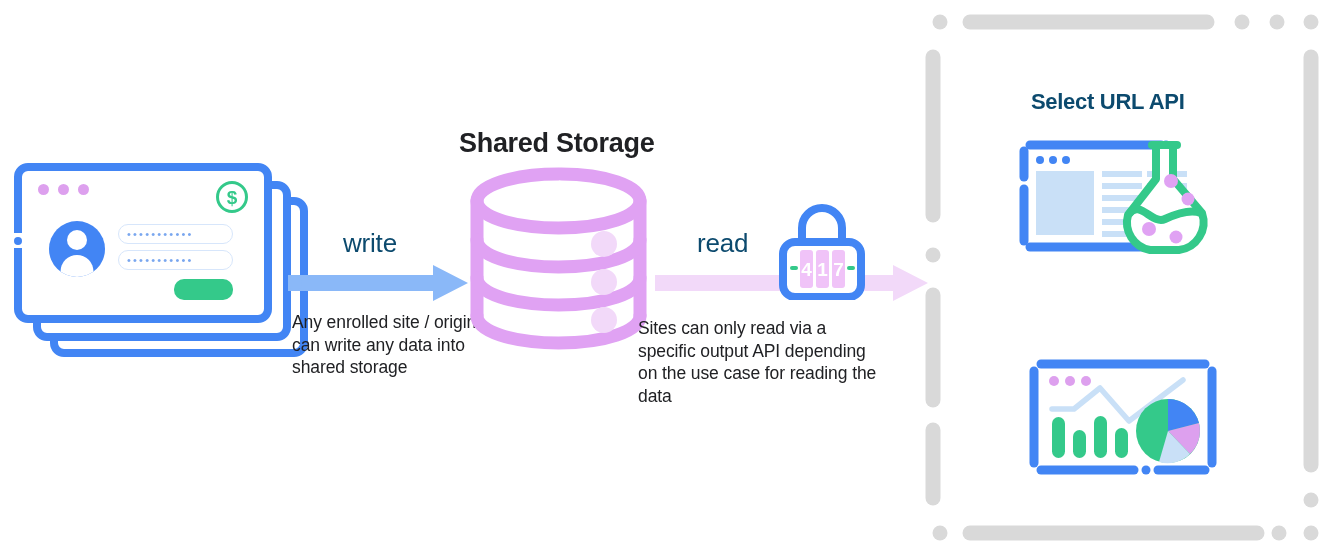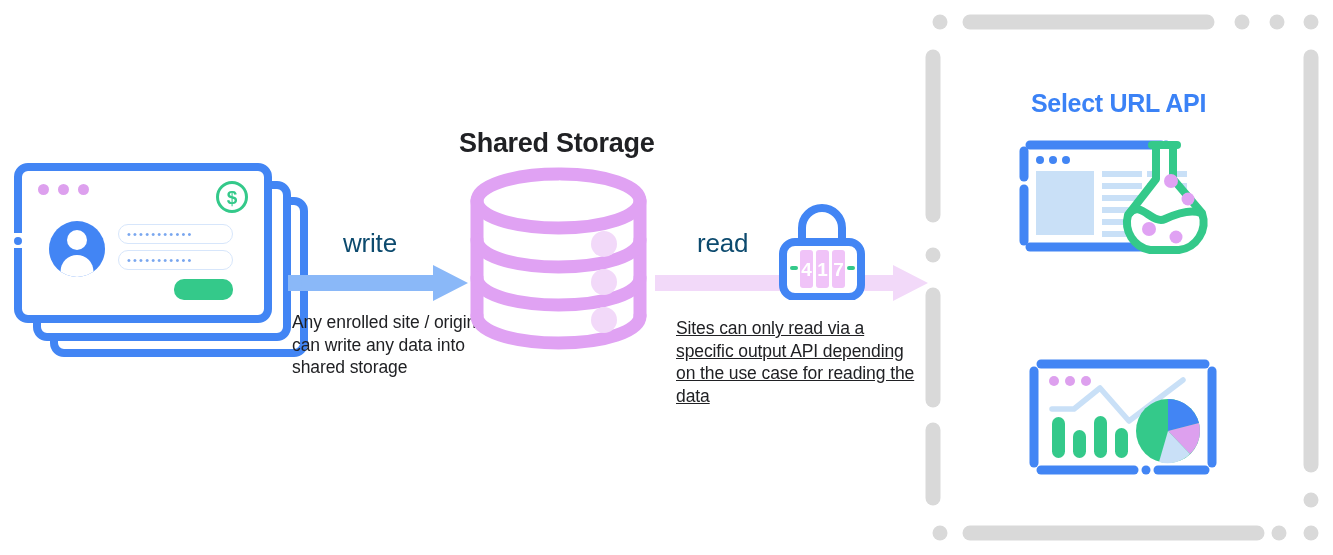--- a/index.html
+++ b/index.html
@@ -26,23 +26,23 @@
 
   
   .title-lg {
     font-size: 27px;
     font-weight: 700;
     color: #202124;
     letter-spacing: -0.3px;
     white-space: nowrap;
   }
   .title-md {
-    font-size: 25px;
+    font-size: 22px;
     font-weight: 700;
-    color: #3b82f6;
+    color: #0c4a6e;
     letter-spacing: -0.3px;
     white-space: nowrap;
   }
   .arrow-label {
     font-size: 26px;
     font-weight: 400;
     color: #0c4a6e;
     letter-spacing: -0.2px;
     white-space: nowrap;
   }
@@ -141,21 +141,21 @@
   .panel-svg { position: absolute; left: 0; top: 0; }
   #select-url-title  { left: 1031px; top: 89px; }
   #private-agg-title { left: 969px; top: 303px; }
   #select-url-icon   { left: 1016px; top: 137px; width: 215px; height: 118px; }
   #private-agg-icon  { left: 1028px; top: 358px; width: 190px; height: 122px; }
 
   
   #write-label { left: 343px; top: 228px; }
   #read-label  { left: 697px; top: 228px; }
   #write-desc  { left: 292px; top: 311px; width: 186px; }
-  #read-desc   { left: 676px; top: 317px; width: 240px; text-decoration: underline; }
+  #read-desc   { left: 638px; top: 317px; width: 240px; }
 </style>
 </head>
 <body>
 
 <div id="stage">
 
   <div id="windows-stack" class="abs">
     <div id="win-back" class="win-shadow"></div>
     <div id="win-mid" class="win-shadow"></div>
     <div id="win-front" class="win-shadow">

